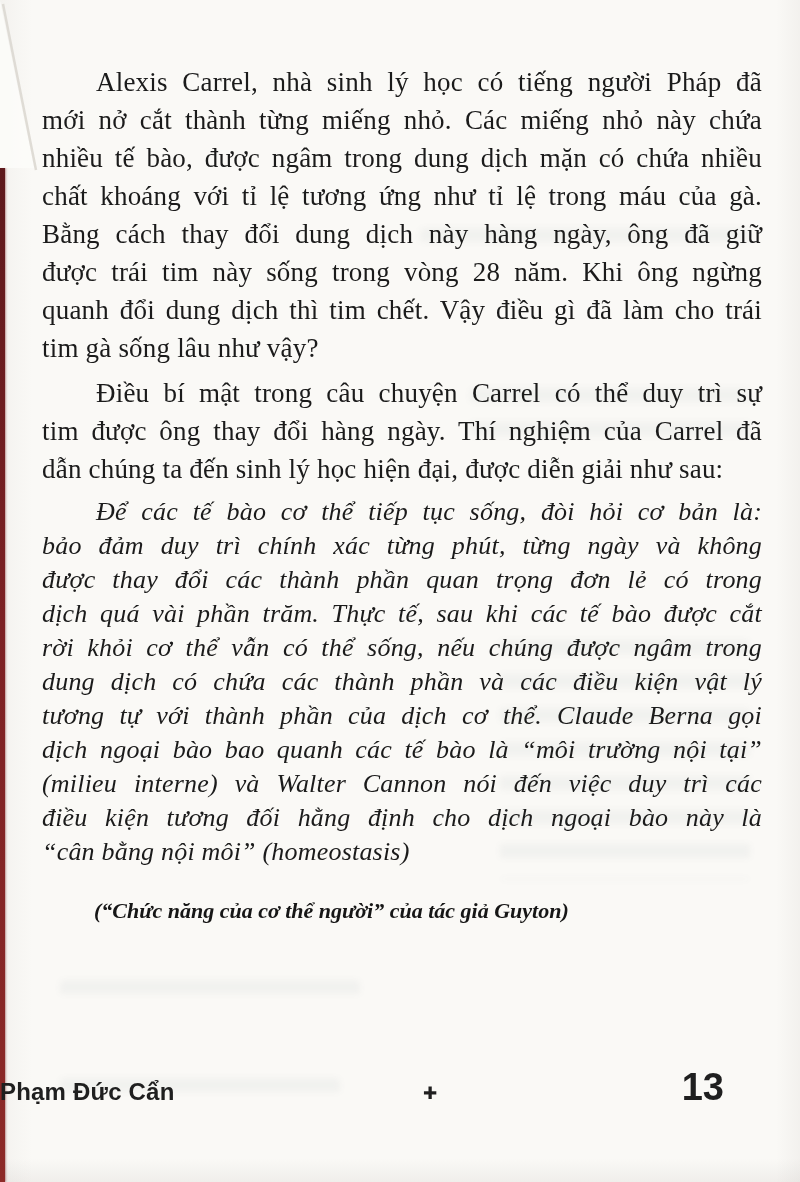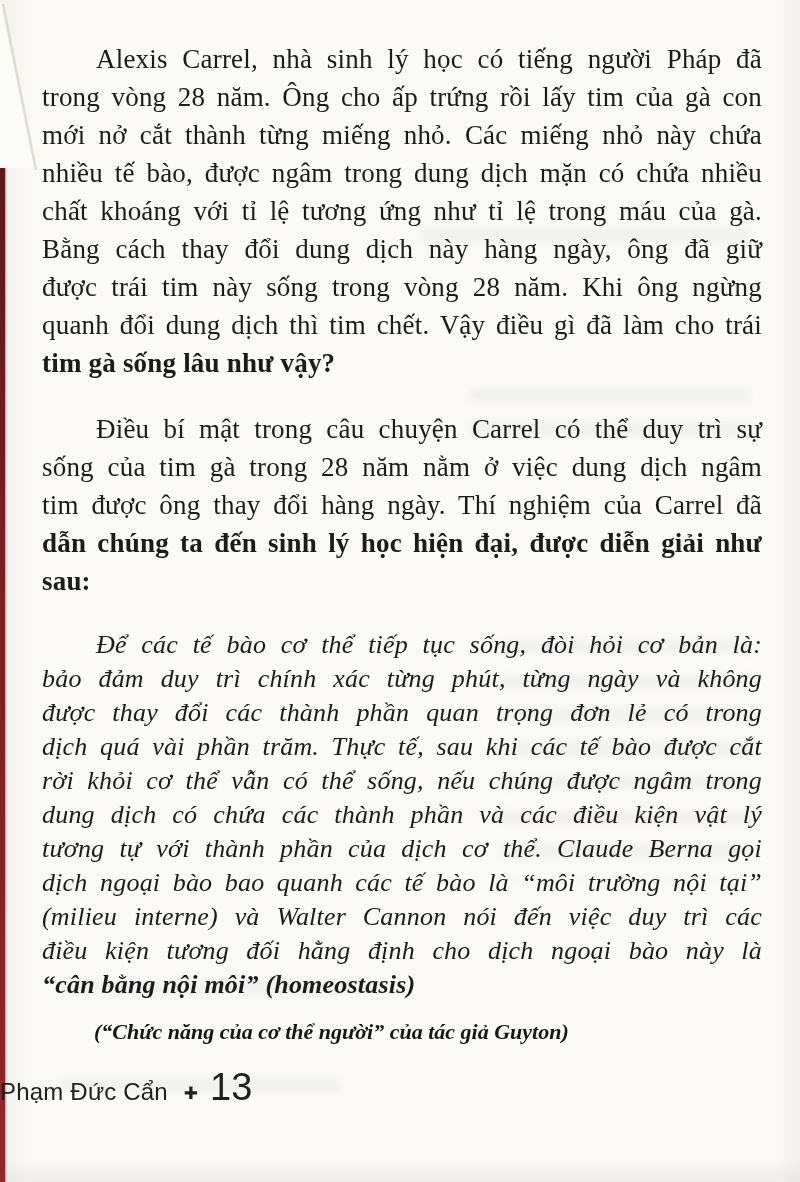--- a/index.html
+++ b/index.html
@@ -33,46 +33,46 @@
   .crease { position:absolute; left:0; top:0; }
 
   
   .smudge {
     position:absolute; pointer-events:none;
     background:repeating-linear-gradient(180deg,
        rgba(90,110,115,0.16) 0 14px, rgba(90,110,115,0) 14px 34px);
     filter:blur(3px); opacity:0.33; border-radius:4px;
   }
 
-  .content { position:absolute; left:42px; top:40px; width:720px; }
+  .content { position:absolute; left:42px; top:63px; width:720px; }
 
   .para {
     font-family:"Liberation Serif","DejaVu Serif",serif;
     font-size:27px; line-height:38px; color:#1b1b1b;
     letter-spacing:0.2px;
   }
-  .para + .para { margin-top:28px; }
+  .para + .para { margin-top:7px; }
   .para.italic { font-style:italic; font-size:26px; line-height:34px; }
 
   .line { text-align:justify; text-align-last:justify; white-space:normal; }
-  .line.last { text-align-last:left;font-weight:bold; }
+  .line.last { text-align-last:left; }
   .para.indent .line.first { text-indent:54px; }
 
   .attribution {
-    margin-top:15px; padding-left:52px;
+    margin-top:27px; padding-left:52px;
     font-family:"Liberation Serif","DejaVu Serif",serif;
     font-style:italic; font-weight:bold;
     font-size:22px; line-height:30px; color:#161616;
   }
 
   .footer {
     position:absolute; top:1066px; left:0; right:76px;
-    display:flex; justify-content:flex-start; align-items:baseline;
+    display:flex; justify-content:space-between; align-items:baseline;
     font-family:"Liberation Sans","DejaVu Sans",sans-serif;
-    font-weight:normal; color:#1f1f1f;
+    font-weight:bold; color:#1f1f1f;
   }
   .footer .author { font-size:24px; letter-spacing:0.2px; }
   .footer .sep    { font-size:17px; margin:0 12px 0 16px; position:relative; top:-1px; }
   .footer .num    { font-size:38px; }
 </style>
 </head>
 <body>
 
 <div class="page">
 
@@ -85,33 +85,31 @@
 
   <div class="smudge" style="left:420px; top:228px; width:330px; height:26px;"></div>
   <div class="smudge" style="left:470px; top:388px; width:280px; height:60px;"></div>
   <div class="smudge" style="left:500px; top:640px; width:250px; height:240px;"></div>
   <div class="smudge" style="left:60px;  top:980px; width:300px; height:22px;"></div>
   <div class="smudge" style="left:60px;  top:1078px; width:280px; height:20px;"></div>
 
   <div class="content">
     <div class="para indent">
         <div class="line first">Alexis Carrel, nhà sinh lý học có tiếng người Pháp đã</div>
-        <div class="line">trong vòng 28 năm. Ông cho ấp trứng rồi lấy tim của gà con</div>
         <div class="line">mới nở cắt thành từng miếng nhỏ. Các miếng nhỏ này chứa</div>
         <div class="line">nhiều tế bào, được ngâm trong dung dịch mặn có chứa nhiều</div>
         <div class="line">chất khoáng với tỉ lệ tương ứng như tỉ lệ trong máu của gà.</div>
         <div class="line">Bằng cách thay đổi dung dịch này hàng ngày, ông đã giữ</div>
         <div class="line">được trái tim này sống trong vòng 28 năm. Khi ông ngừng</div>
         <div class="line">quanh đổi dung dịch thì tim chết. Vậy điều gì đã làm cho trái</div>
         <div class="line last">tim gà sống lâu như vậy?</div>
       </div>
 
     <div class="para indent">
         <div class="line first">Điều bí mật trong câu chuyện Carrel có thể duy trì sự</div>
-        <div class="line">sống của tim gà trong 28 năm nằm ở việc dung dịch ngâm</div>
         <div class="line">tim được ông thay đổi hàng ngày. Thí nghiệm của Carrel đã</div>
         <div class="line last">dẫn chúng ta đến sinh lý học hiện đại, được diễn giải như sau:</div>
       </div>
 
     <div class="para italic indent">
         <div class="line first">Để các tế bào cơ thể tiếp tục sống, đòi hỏi cơ bản là:</div>
         <div class="line">bảo đảm duy trì chính xác từng phút, từng ngày và không</div>
         <div class="line">được thay đổi các thành phần quan trọng đơn lẻ có trong</div>
         <div class="line">dịch quá vài phần trăm. Thực tế, sau khi các tế bào được cắt</div>
         <div class="line">rời khỏi cơ thể vẫn có thể sống, nếu chúng được ngâm trong</div>

